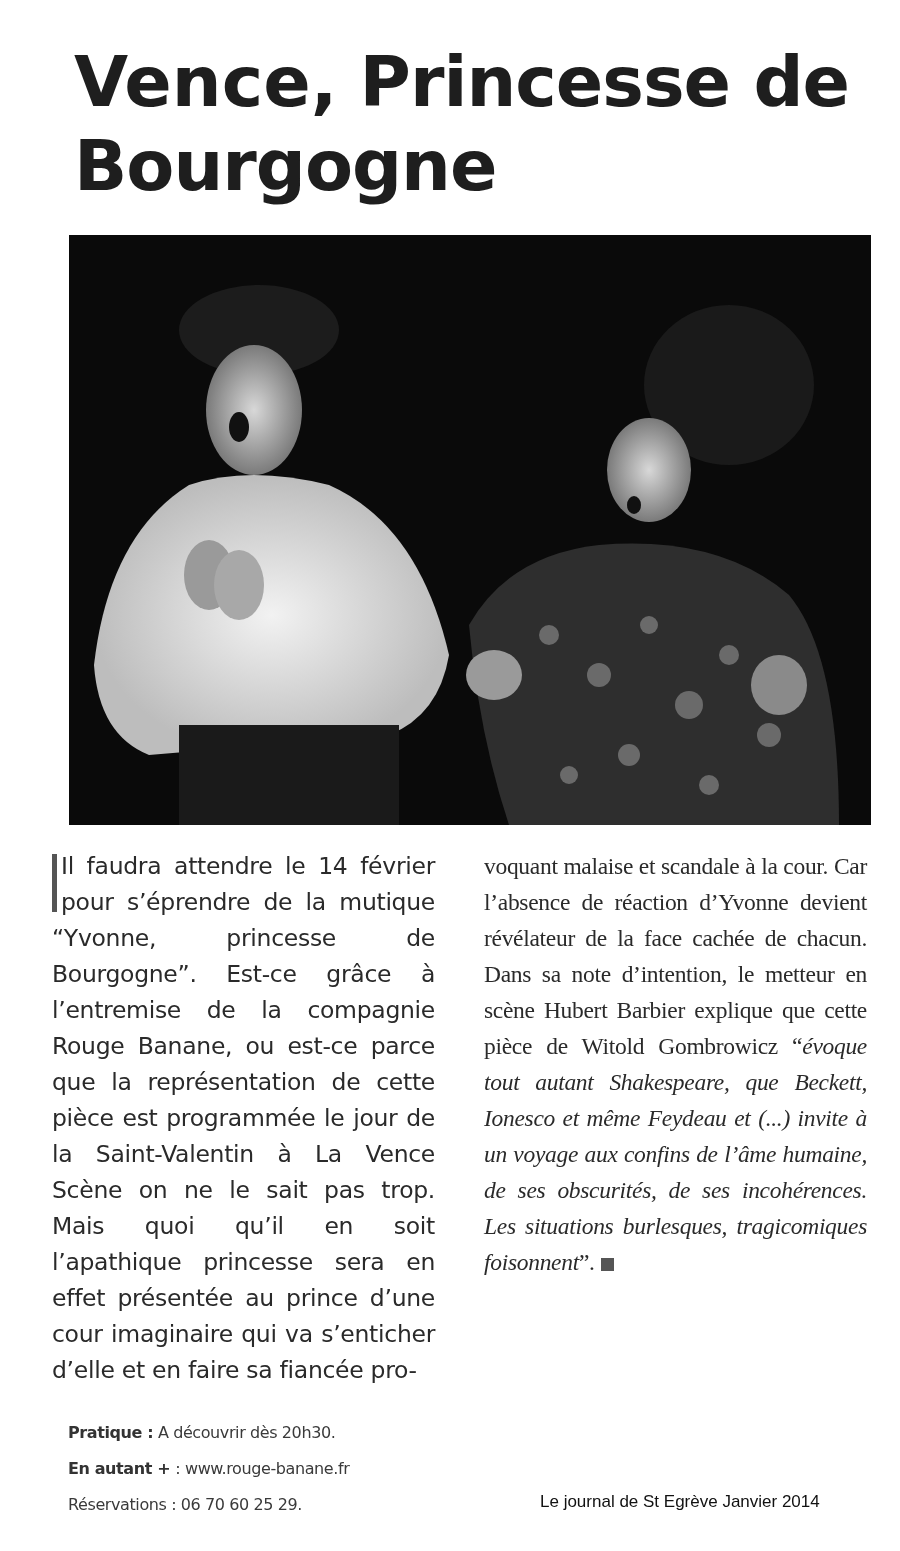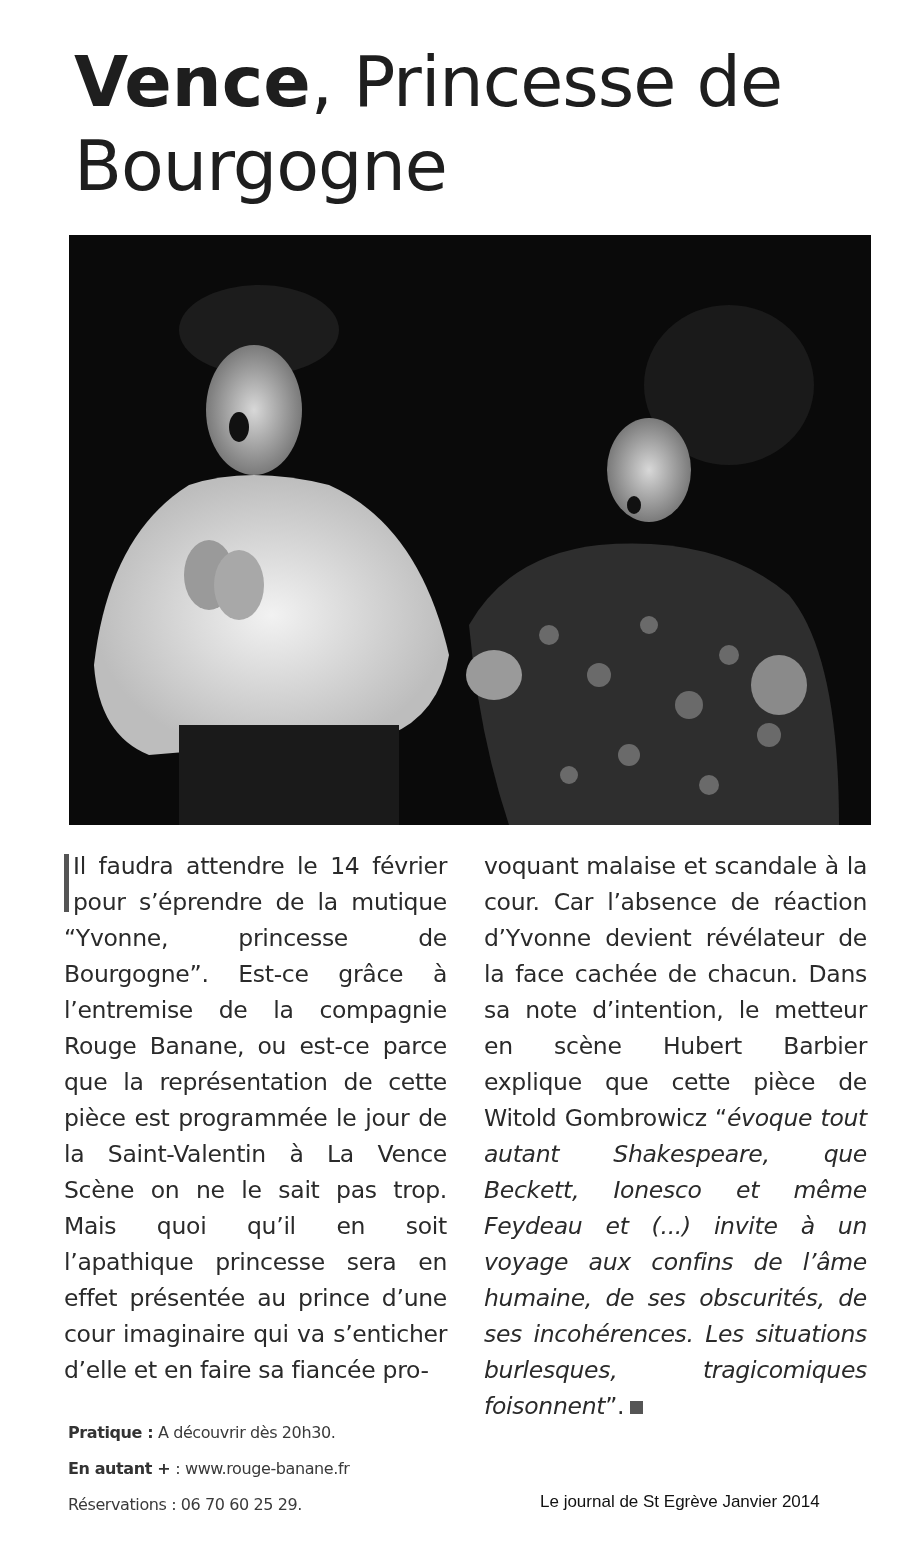--- a/index.html
+++ b/index.html
@@ -5,34 +5,34 @@
   html, body { margin:0; padding:0; }
   body {
     width:900px; height:1551px; background:#ffffff; position:relative; overflow:hidden;
     font-family: "DejaVu Sans", sans-serif; color:#262626;
   }
   .title {
     position:absolute; left:74px; top:40px; width:780px;
     font-size:70px; line-height:84px; color:#1e1e1e; letter-spacing:-1px;
   }
   .title .bold { font-weight:bold; letter-spacing:0px; }
-  .title .light { font-weight:normal; font-family:"DejaVu Sans", sans-serif;text-align:right; }
+  .title .light { font-weight:bold; font-family:"DejaVu Sans", sans-serif;text-align:right; }
   .photo {
     position:absolute; left:69px; top:235px; width:802px; height:590px;
     background:#0b0b0b; overflow:hidden;
   }
   .photo svg { display:block; }
   .col {
     position:absolute; top:848px; width:383px;
     font-size:23.5px; line-height:36px; text-align:justify; color:#2a2a2a;
     font-family:"DejaVu Sans", sans-serif; letter-spacing:-0.3px;
   }
   .col p { margin:0; text-align-last:left; }
-  .col.left { left:64px; }
-  .col.right { left:484px; }
+  .col.left { left:52px; }
+  .col.right { left:484px;font-family:Liberation Serif, serif; }
   .dropcap-bar {
     display:inline-block; width:5px; height:58px; background:#555;
     vertical-align:top; margin-top:6px; margin-right:4px; float:left;
   }
   .ital { font-style:italic; }
   .endmark { display:inline-block; width:13px; height:13px; background:#555; margin-left:6px; vertical-align:middle; }
   .info {
     position:absolute; left:68px; top:1415px; font-size:16px; line-height:36px; color:#3a3a3a;
     letter-spacing:-0.4px;
   }

